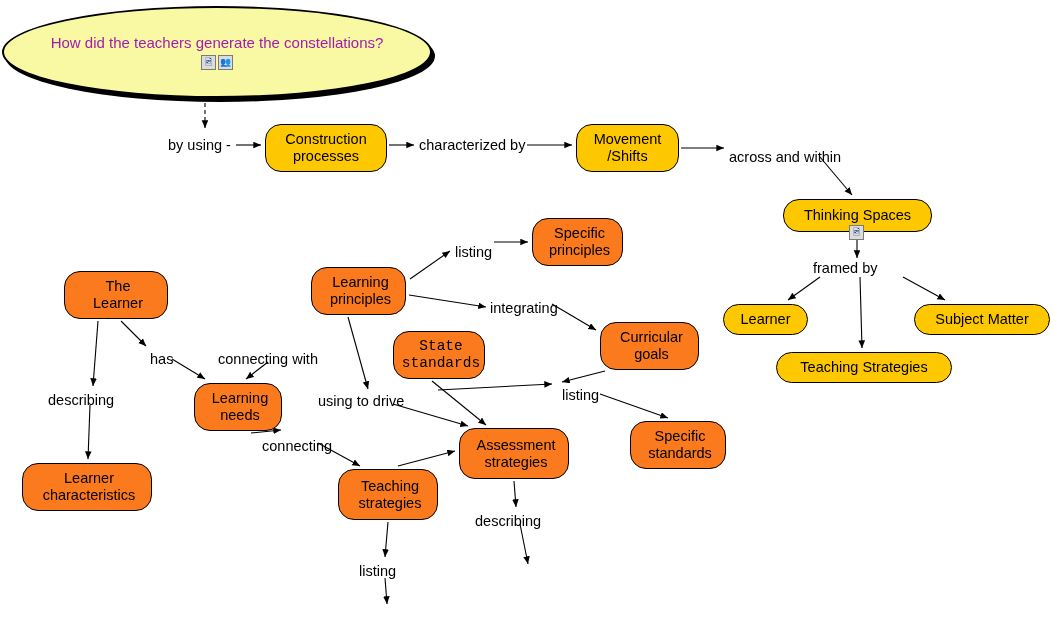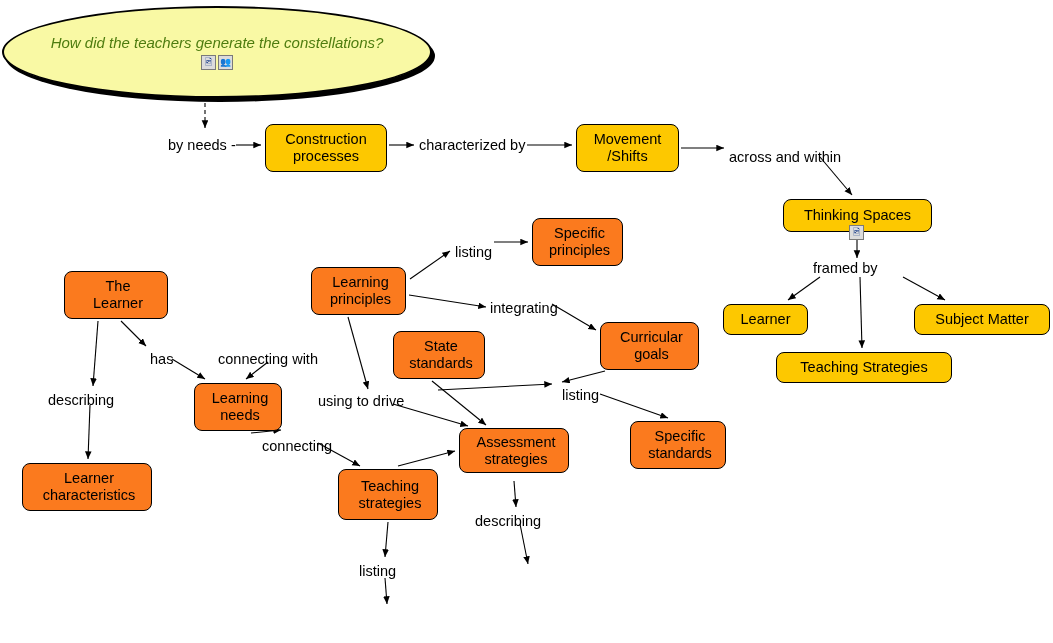--- a/index.html
+++ b/index.html
@@ -22,21 +22,21 @@
     left: 0;
     top: 0;
     width: 1053px;
     height: 643px;
     pointer-events: none;
   }
   .node {
     position: absolute;
     box-sizing: border-box;
     border: 1px solid #000000;
-    border-radius: 8px;
+    border-radius: 16px;
     display: flex;
     align-items: center;
     justify-content: center;
     text-align: center;
     font-size: 14.5px;
     line-height: 1.15;
     color: #000000;
     padding: 4px 7px;
     white-space: pre-line;
   }
@@ -64,23 +64,22 @@
     background: #f9f9a4;
     box-shadow: 3px 4px 0 0 #000000;
     display: flex;
     flex-direction: column;
     align-items: center;
     justify-content: center;
     text-align: center;
   }
   .ellipse .q-text {
     font-size: 15px;
-    color: #4d7c0f;
+    color: #a21caf;
     padding: 0 18px;
-    font-style: italic;
   }
   .icon-row {
     display: flex;
     gap: 2px;
     margin-top: 4px;
   }
   .mini-icon {
     width: 15px;
     height: 15px;
     border: 1px solid #7a7a7a;
@@ -211,44 +210,44 @@
 
   <div class="node orange" style="left:64px; top:271px; width:104px; height:48px;">The
 Learner</div>
 
   <div class="node orange" style="left:311px; top:267px; width:95px; height:48px;">Learning
 principles</div>
 
   <div class="node orange" style="left:532px; top:218px; width:91px; height:48px;">Specific
 principles</div>
 
-  <div class="node orange" style="left:393px; top:331px; width:92px; height:48px;">State
+  <div class="node orange" style="left:393px; top:331px; width:92px; height:48px;font-family:Liberation Mono, monospace;">State
 standards</div>
 
   <div class="node orange" style="left:600px; top:322px; width:99px; height:48px;">Curricular
 goals</div>
 
   <div class="node orange" style="left:194px; top:383px; width:88px; height:48px;">Learning
 needs</div>
 
   <div class="node orange" style="left:22px; top:463px; width:130px; height:48px;">Learner
 characteristics</div>
 
-  <div class="node orange" style="left:459px; top:428px; width:110px; height:45px;">Assessment
+  <div class="node orange" style="left:459px; top:428px; width:110px; height:51px;">Assessment
 strategies</div>
 
   <div class="node orange" style="left:630px; top:421px; width:96px; height:48px;">Specific
 standards</div>
 
   <div class="node orange" style="left:338px; top:469px; width:100px; height:51px;">Teaching
 strategies</div>
 
 
 
-  <div class="label" style="left:168px; top:137px;">by needs -</div>
+  <div class="label" style="left:168px; top:137px;">by using -</div>
   <div class="label" style="left:419px; top:137px;">characterized by</div>
   <div class="label" style="left:729px; top:149px;">across and within</div>
   <div class="label" style="left:813px; top:260px;">framed by</div>
   <div class="label" style="left:455px; top:244px;">listing</div>
   <div class="label" style="left:490px; top:300px;">integrating</div>
   <div class="label" style="left:150px; top:351px;">has</div>
   <div class="label" style="left:218px; top:351px;">connecting with</div>
   <div class="label" style="left:48px; top:392px;">describing</div>
   <div class="label" style="left:318px; top:393px;">using to drive</div>
   <div class="label" style="left:562px; top:387px;">listing</div>

